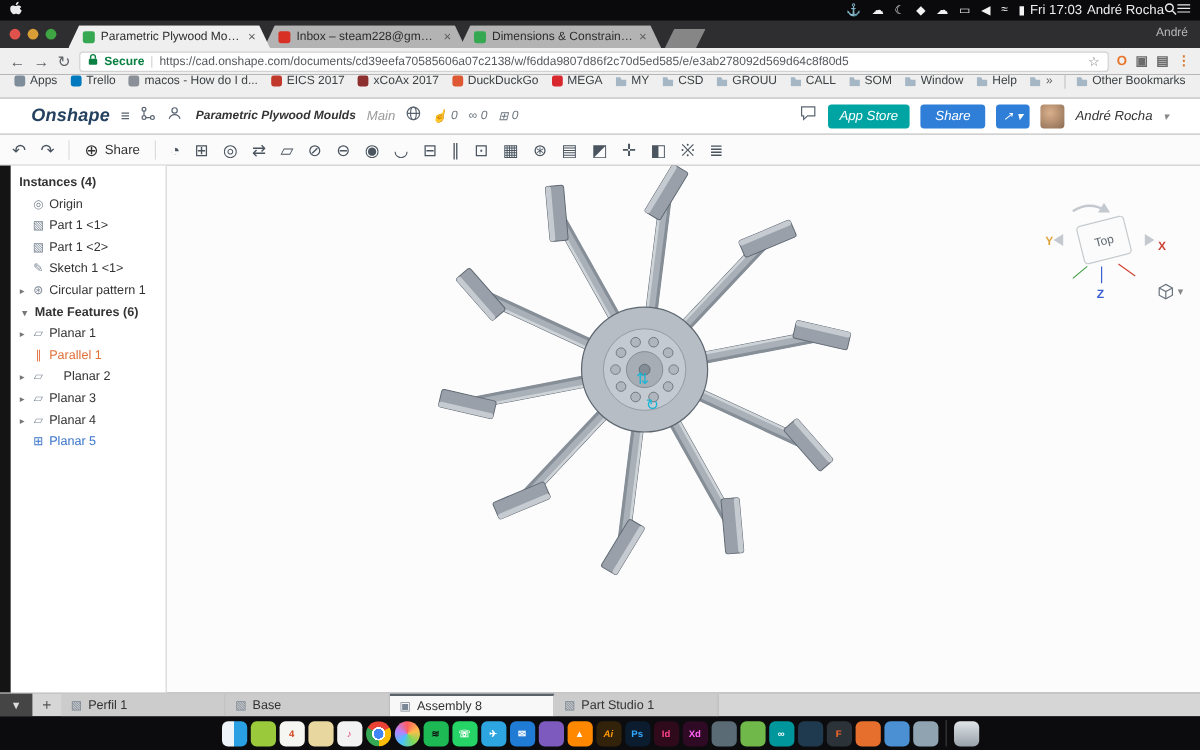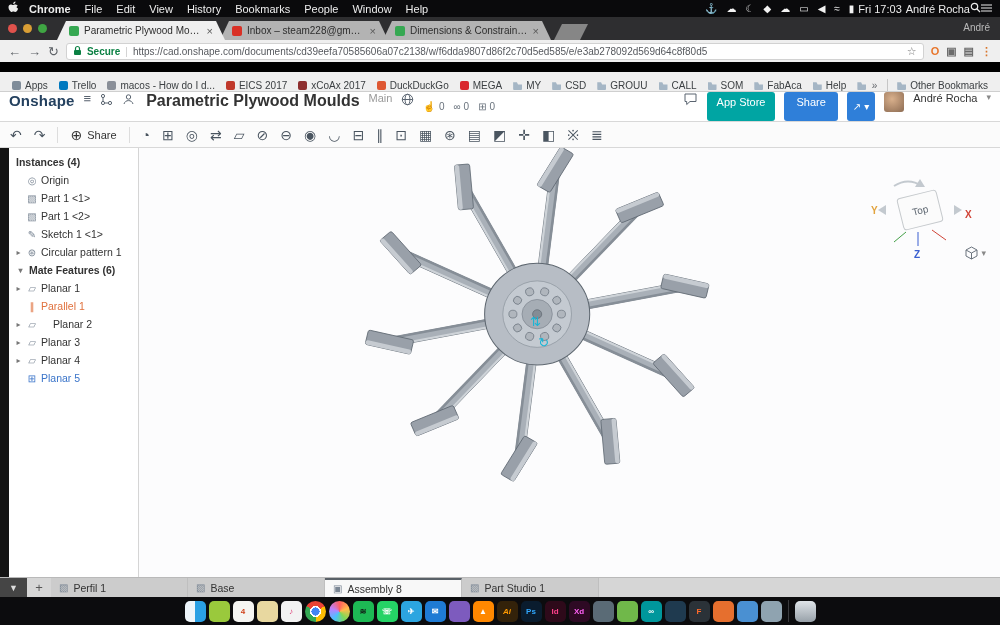--- a/index.html
+++ b/index.html
@@ -41,36 +41,36 @@
   .urlbox { flex:1; height:17px; background:#fff; border:1px solid #d2d2d2; border-radius:3px;
     display:flex; align-items:center; padding:0 6px; gap:5px; font-size:10px; min-width:0; }
   .secure-label { color:#0b8043; font-weight:bold; flex:none; }
   .url-sep { color:#ccc; flex:none; }
   .url-text { color:#56595e; white-space:nowrap; overflow:hidden; text-overflow:ellipsis; flex:1; }
   .star-icon { color:#818181; font-size:11px; flex:none; }
   .ext-list { display:flex; gap:7px; align-items:center; }
   .ext-icon { font-size:11px; font-weight:bold; line-height:1; }
 
   .bookmarksbar { height:20px; background:#efefef; border-bottom:1px solid #cfcfcf; display:flex;
-    align-items:flex-end; padding:0 8px; font-size:10px; color:#3c4043; flex:none;margin-top:10px; }
+    align-items:flex-start; padding:0 8px; font-size:10px; color:#3c4043; flex:none; }
   .bm-list { display:flex; gap:3px; align-items:center; min-width:0; overflow:hidden; }
   .bm { display:flex; align-items:center; gap:4px; padding:0 4px; white-space:nowrap; }
   .bm-fav { width:9px; height:9px; border-radius:2px; flex:none; }
   .bm-fav[data-kind="folder"] { border-radius:1px;
     clip-path:polygon(0 15%, 42% 15%, 54% 38%, 100% 38%, 100% 100%, 0 100%); }
   .bm-overflow { color:#5f6368; padding:0 5px; }
   .bm-spacer { flex:1; }
   .bm-sep { width:1px; height:12px; background:#c6c6c6; margin:0 5px; }
 
   
   .os-header { height:30px; background:#fff; border-bottom:1px solid #d8d8d8; display:flex;
-    padding:0 9px; gap:9px; flex:none; }
+    align-items:center; padding:0 26px; gap:9px; flex:none;font-style:italic; }
   .os-logo { font-size:15px; font-weight:bold; color:#24415f; letter-spacing:.2px; }
   .hdr-glyph { color:#5a6470; font-size:13px; line-height:1; }
-  .doc-title { font-size:16px; font-weight:bold; color:#333; margin-left:2px; white-space:nowrap; }
+  .doc-title { font-size:10px; font-weight:bold; color:#333; margin-left:2px; white-space:nowrap; }
   .workspace { font-size:11px; color:#9a9a9a; }
   .stat { display:flex; align-items:center; gap:3px; color:#6a737d; font-size:10px; }
   .hdr-spacer { flex:1; }
   .btn-teal { background:#00a5a3; color:#fff; font-size:11px; padding:4px 10px; border-radius:3px;
     white-space:nowrap; }
   .btn-blue { background:#2f7fd9; color:#fff; font-size:11px; padding:4px 12px; border-radius:3px; }
   .btn-blue-sq { background:#2f7fd9; color:#fff; font-size:10px; padding:4px 6px; border-radius:3px;
     display:flex; gap:3px; align-items:center; }
   .avatar { width:20px; height:20px; border-radius:3px;
     background:radial-gradient(circle at 40% 35%, #d9b08c, #8c6b52); flex:none; }
@@ -136,40 +136,20 @@
 
 <div class="screen">
 
   <div class="menubar">
     <span>
       <svg width="11" height="13" viewBox="0 0 11 13">
           <path d="M8.4 7.2c0-1.6 1.3-2.4 1.4-2.4-.8-1.1-2-1.3-2.4-1.3-1-.1-2 .6-2.5.6-.5 0-1.3-.6-2.2-.6C1.6 3.5.5 4.4.5 6.2c0 1.1.4 2.3 1 3.1.5.8 1.1 1.6 1.9 1.6.8 0 1-.5 2-.5s1.2.5 2 .5 1.4-.8 1.9-1.5c.6-.9.8-1.7.8-1.8 0 0-1.6-.6-1.7-2.4z" fill="#eaeaea"></path>
           <path d="M6.9 2.3c.4-.5.7-1.2.6-1.9-.6 0-1.3.4-1.7.9-.4.4-.7 1.1-.6 1.8.6.1 1.3-.3 1.7-.8z" fill="#eaeaea"></path>
         </svg>
     </span>
-    <div class="menu-list">
-
-        <span class="menubar-item" data-bold="true">Chrome</span>
-
-        <span class="menubar-item">File</span>
-
-        <span class="menubar-item">Edit</span>
-
-        <span class="menubar-item">View</span>
-
-        <span class="menubar-item">History</span>
-
-        <span class="menubar-item">Bookmarks</span>
-
-        <span class="menubar-item">People</span>
-
-        <span class="menubar-item">Window</span>
-
-        <span class="menubar-item">Help</span>
-      </div>
     <div class="mb-spacer"></div>
     <div class="status-list">
 
         <span class="status-glyph">⚓</span>
 
         <span class="status-glyph">☁</span>
 
         <span class="status-glyph">☾</span>
 
         <span class="status-glyph">◆</span>
@@ -322,21 +302,21 @@
           <span>CALL</span>
         </span>
 
         <span class="bm">
           <span class="bm-fav" data-kind="folder" style="background: rgb(165, 182, 197);"></span>
           <span>SOM</span>
         </span>
 
         <span class="bm">
           <span class="bm-fav" data-kind="folder" style="background: rgb(165, 182, 197);"></span>
-          <span>FabAca</span>
+          <span>Window</span>
         </span>
 
         <span class="bm">
           <span class="bm-fav" data-kind="folder" style="background: rgb(165, 182, 197);"></span>
           <span>Help</span>
         </span>
 
         <span class="bm">
           <span class="bm-fav" data-kind="folder" style="background: rgb(165, 182, 197);"></span>
 

